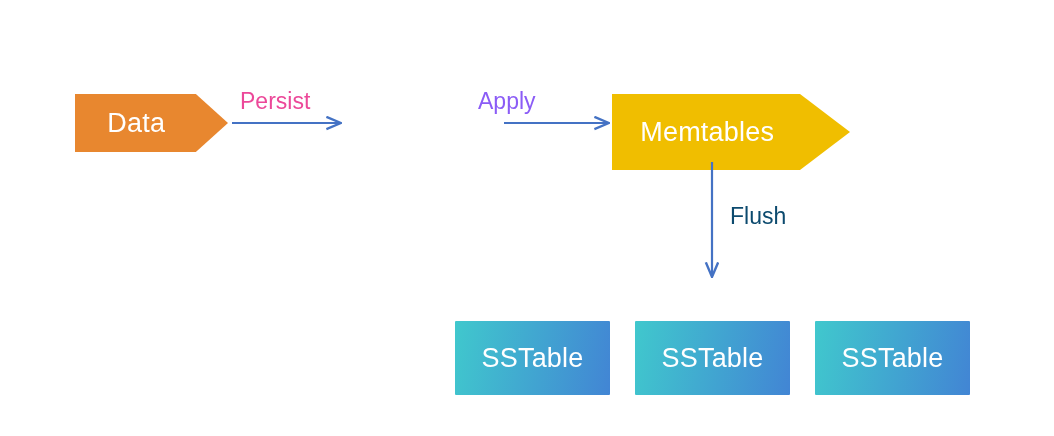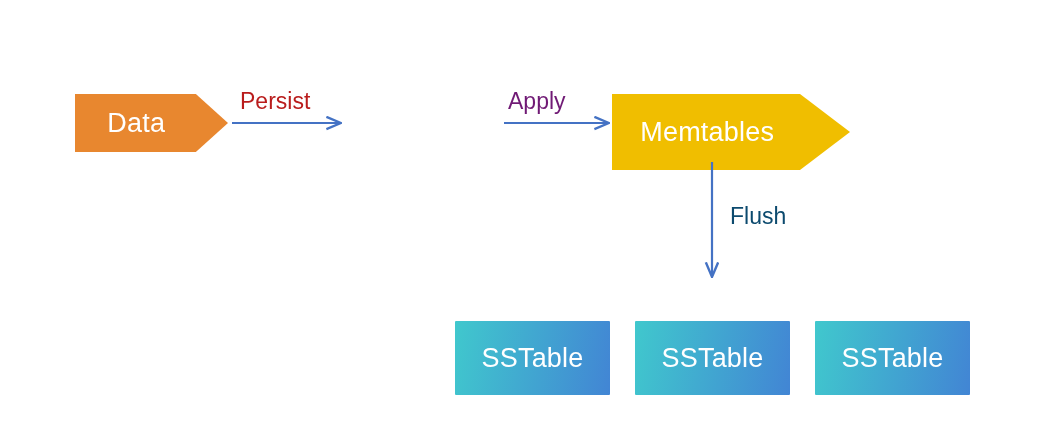--- a/index.html
+++ b/index.html
@@ -84,19 +84,19 @@
       <defs>
         <marker id="arrowhead" markerWidth="7" markerHeight="7" refX="6.2" refY="3.2" orient="auto" markerUnits="strokeWidth">
           <path d="M0,0.4 L6.6,3.2 L0,6.0" fill="none" stroke="#4472C4" stroke-width="1.1" stroke-linecap="butt"></path>
         </marker>
       </defs>
       <line x1="232" y1="123" x2="340" y2="123" stroke="#4472C4" stroke-width="2.2" marker-end="url(#arrowhead)"></line>
       <line x1="504" y1="123" x2="608" y2="123" stroke="#4472C4" stroke-width="2.2" marker-end="url(#arrowhead)"></line>
       <line x1="712" y1="162" x2="712" y2="276" stroke="#4472C4" stroke-width="2.2" marker-end="url(#arrowhead)"></line>
     </svg>
 
-  <div class="edge-label" id="edge-label-0" style="left: 240px; top: 90px; color: #b91c1c;">Persist</div>
+  <div class="edge-label" id="edge-label-0" style="left: 240px; top: 90px; color: #ec4899;">Persist</div>
 
-  <div class="edge-label" id="edge-label-1" style="left: 508px; top: 90px; color: #701a75;">Apply</div>
+  <div class="edge-label" id="edge-label-1" style="left: 478px; top: 90px; color: #8b5cf6;">Apply</div>
 
   <div class="edge-label" id="edge-label-2" style="left: 730px; top: 205px; color: #0c4a6e;">Flush</div>
 
 </div>
 
 </body></html>

